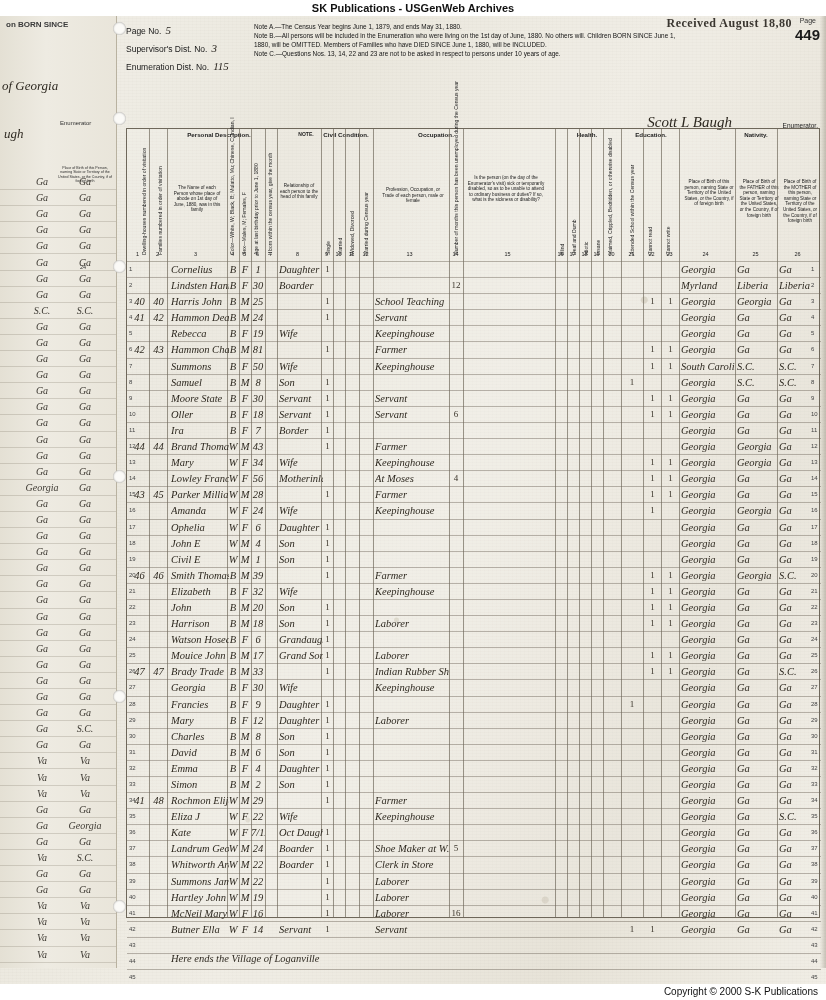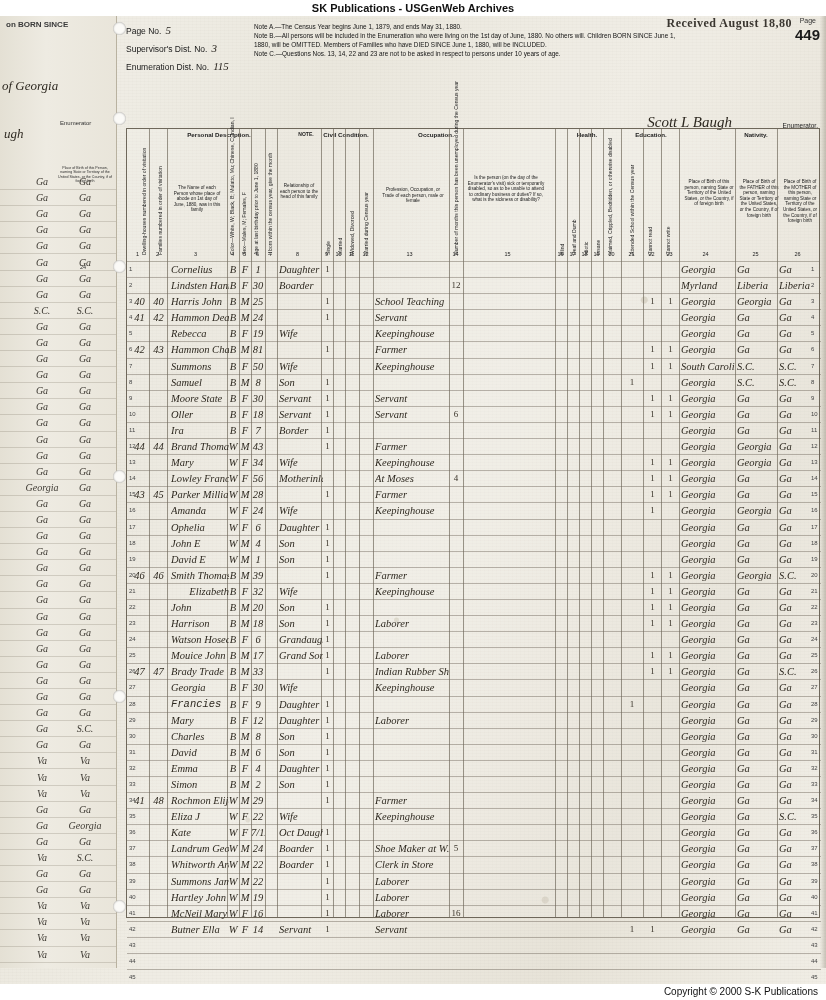--- a/index.html
+++ b/index.html
@@ -877,21 +877,21 @@
           <span class="c cc tick" style="left: 535px; width: 17px;"></span>
           <span class="c " style="left: 554px; width: 54px;">Georgia</span>
           <span class="c " style="left: 610px; width: 40px;">Ga</span>
           <span class="c " style="left: 652px; width: 40px;">Ga</span>
         </div>
         <div class="row">
           <span class="rnum" style="left: 2px;">19</span>
           <span class="rnum" style="left: 684px;">19</span>
           <span class="c cc dwell" style="left: 4px; width: 17px;"></span>
           <span class="c cc dwell" style="left: 23px; width: 17px;"></span>
-          <span class="c " style="left: 44px; width: 58px;">David E</span>
+          <span class="c " style="left: 44px; width: 58px;">Civil E</span>
           <span class="c cc" style="left: 100px; width: 12px;">W</span>
           <span class="c cc" style="left: 112px; width: 12px;">M</span>
           <span class="c cc" style="left: 124px; width: 14px;">1</span>
           <span class="c " style="left: 152px; width: 44px;">Son</span>
           <span class="c cc tick" style="left: 195px; width: 11px;">1</span>
           <span class="c " style="left: 248px; width: 74px;"></span>
           <span class="c cc tick" style="left: 322px; width: 14px;"></span>
           <span class="c " style="left: 338px; width: 88px;"></span>
           <span class="c cc tick" style="left: 495px; width: 20px;"></span>
           <span class="c cc tick" style="left: 517px; width: 17px;"></span>
@@ -919,21 +919,21 @@
           <span class="c cc tick" style="left: 535px; width: 17px;">1</span>
           <span class="c " style="left: 554px; width: 54px;">Georgia</span>
           <span class="c " style="left: 610px; width: 40px;">Georgia</span>
           <span class="c " style="left: 652px; width: 40px;">S.C.</span>
         </div>
         <div class="row">
           <span class="rnum" style="left: 2px;">21</span>
           <span class="rnum" style="left: 684px;">21</span>
           <span class="c cc dwell" style="left: 4px; width: 17px;"></span>
           <span class="c cc dwell" style="left: 23px; width: 17px;"></span>
-          <span class="c " style="left: 44px; width: 58px; text-align: right;">Elizabeth</span>
+          <span class="c " style="left: 44px; width: 58px;">Elizabeth</span>
           <span class="c cc" style="left: 100px; width: 12px;">B</span>
           <span class="c cc" style="left: 112px; width: 12px;">F</span>
           <span class="c cc" style="left: 124px; width: 14px;">32</span>
           <span class="c " style="left: 152px; width: 44px;">Wife</span>
           <span class="c cc tick" style="left: 195px; width: 11px;"></span>
           <span class="c " style="left: 248px; width: 74px;">Keepinghouse</span>
           <span class="c cc tick" style="left: 322px; width: 14px;"></span>
           <span class="c " style="left: 338px; width: 88px;"></span>
           <span class="c cc tick" style="left: 495px; width: 20px;"></span>
           <span class="c cc tick" style="left: 517px; width: 17px;">1</span>
@@ -1066,21 +1066,21 @@
           <span class="c cc tick" style="left: 535px; width: 17px;"></span>
           <span class="c " style="left: 554px; width: 54px;">Georgia</span>
           <span class="c " style="left: 610px; width: 40px;">Ga</span>
           <span class="c " style="left: 652px; width: 40px;">Ga</span>
         </div>
         <div class="row">
           <span class="rnum" style="left: 2px;">28</span>
           <span class="rnum" style="left: 684px;">28</span>
           <span class="c cc dwell" style="left: 4px; width: 17px;"></span>
           <span class="c cc dwell" style="left: 23px; width: 17px;"></span>
-          <span class="c " style="left: 44px; width: 58px; font-family: Liberation Mono, monospace;">Francies</span>
+          <span class="c " style="left: 44px; width: 58px;">Francies</span>
           <span class="c cc" style="left: 100px; width: 12px;">B</span>
           <span class="c cc" style="left: 112px; width: 12px;">F</span>
           <span class="c cc" style="left: 124px; width: 14px;">9</span>
           <span class="c " style="left: 152px; width: 44px;">Daughter</span>
           <span class="c cc tick" style="left: 195px; width: 11px;">1</span>
           <span class="c " style="left: 248px; width: 74px;"></span>
           <span class="c cc tick" style="left: 322px; width: 14px;"></span>
           <span class="c " style="left: 338px; width: 88px;"></span>
           <span class="c cc tick" style="left: 495px; width: 20px;">1</span>
           <span class="c cc tick" style="left: 517px; width: 17px;"></span>
@@ -1417,20 +1417,21 @@
           <span class="c cc tick" style="left: 195px; width: 11px;"></span>
           <span class="c " style="left: 248px; width: 74px;"></span>
           <span class="c cc tick" style="left: 322px; width: 14px;"></span>
           <span class="c " style="left: 338px; width: 88px;"></span>
           <span class="c cc tick" style="left: 495px; width: 20px;"></span>
           <span class="c cc tick" style="left: 517px; width: 17px;"></span>
           <span class="c cc tick" style="left: 535px; width: 17px;"></span>
           <span class="c " style="left: 554px; width: 54px;"></span>
           <span class="c " style="left: 610px; width: 40px;"></span>
           <span class="c " style="left: 652px; width: 40px;"></span>
+          <span class="c freehand" style="left: 44px; width: 400px; top: -3px;">Here ends the Village of Loganville</span>
         </div>
         <div class="row">
           <span class="rnum" style="left: 2px;">45</span>
           <span class="rnum" style="left: 684px;">45</span>
           <span class="c cc dwell" style="left: 4px; width: 17px;"></span>
           <span class="c cc dwell" style="left: 23px; width: 17px;"></span>
           <span class="c " style="left: 44px; width: 58px;"></span>
           <span class="c cc" style="left: 100px; width: 12px;"></span>
           <span class="c cc" style="left: 112px; width: 12px;"></span>
           <span class="c cc" style="left: 124px; width: 14px;"></span>

